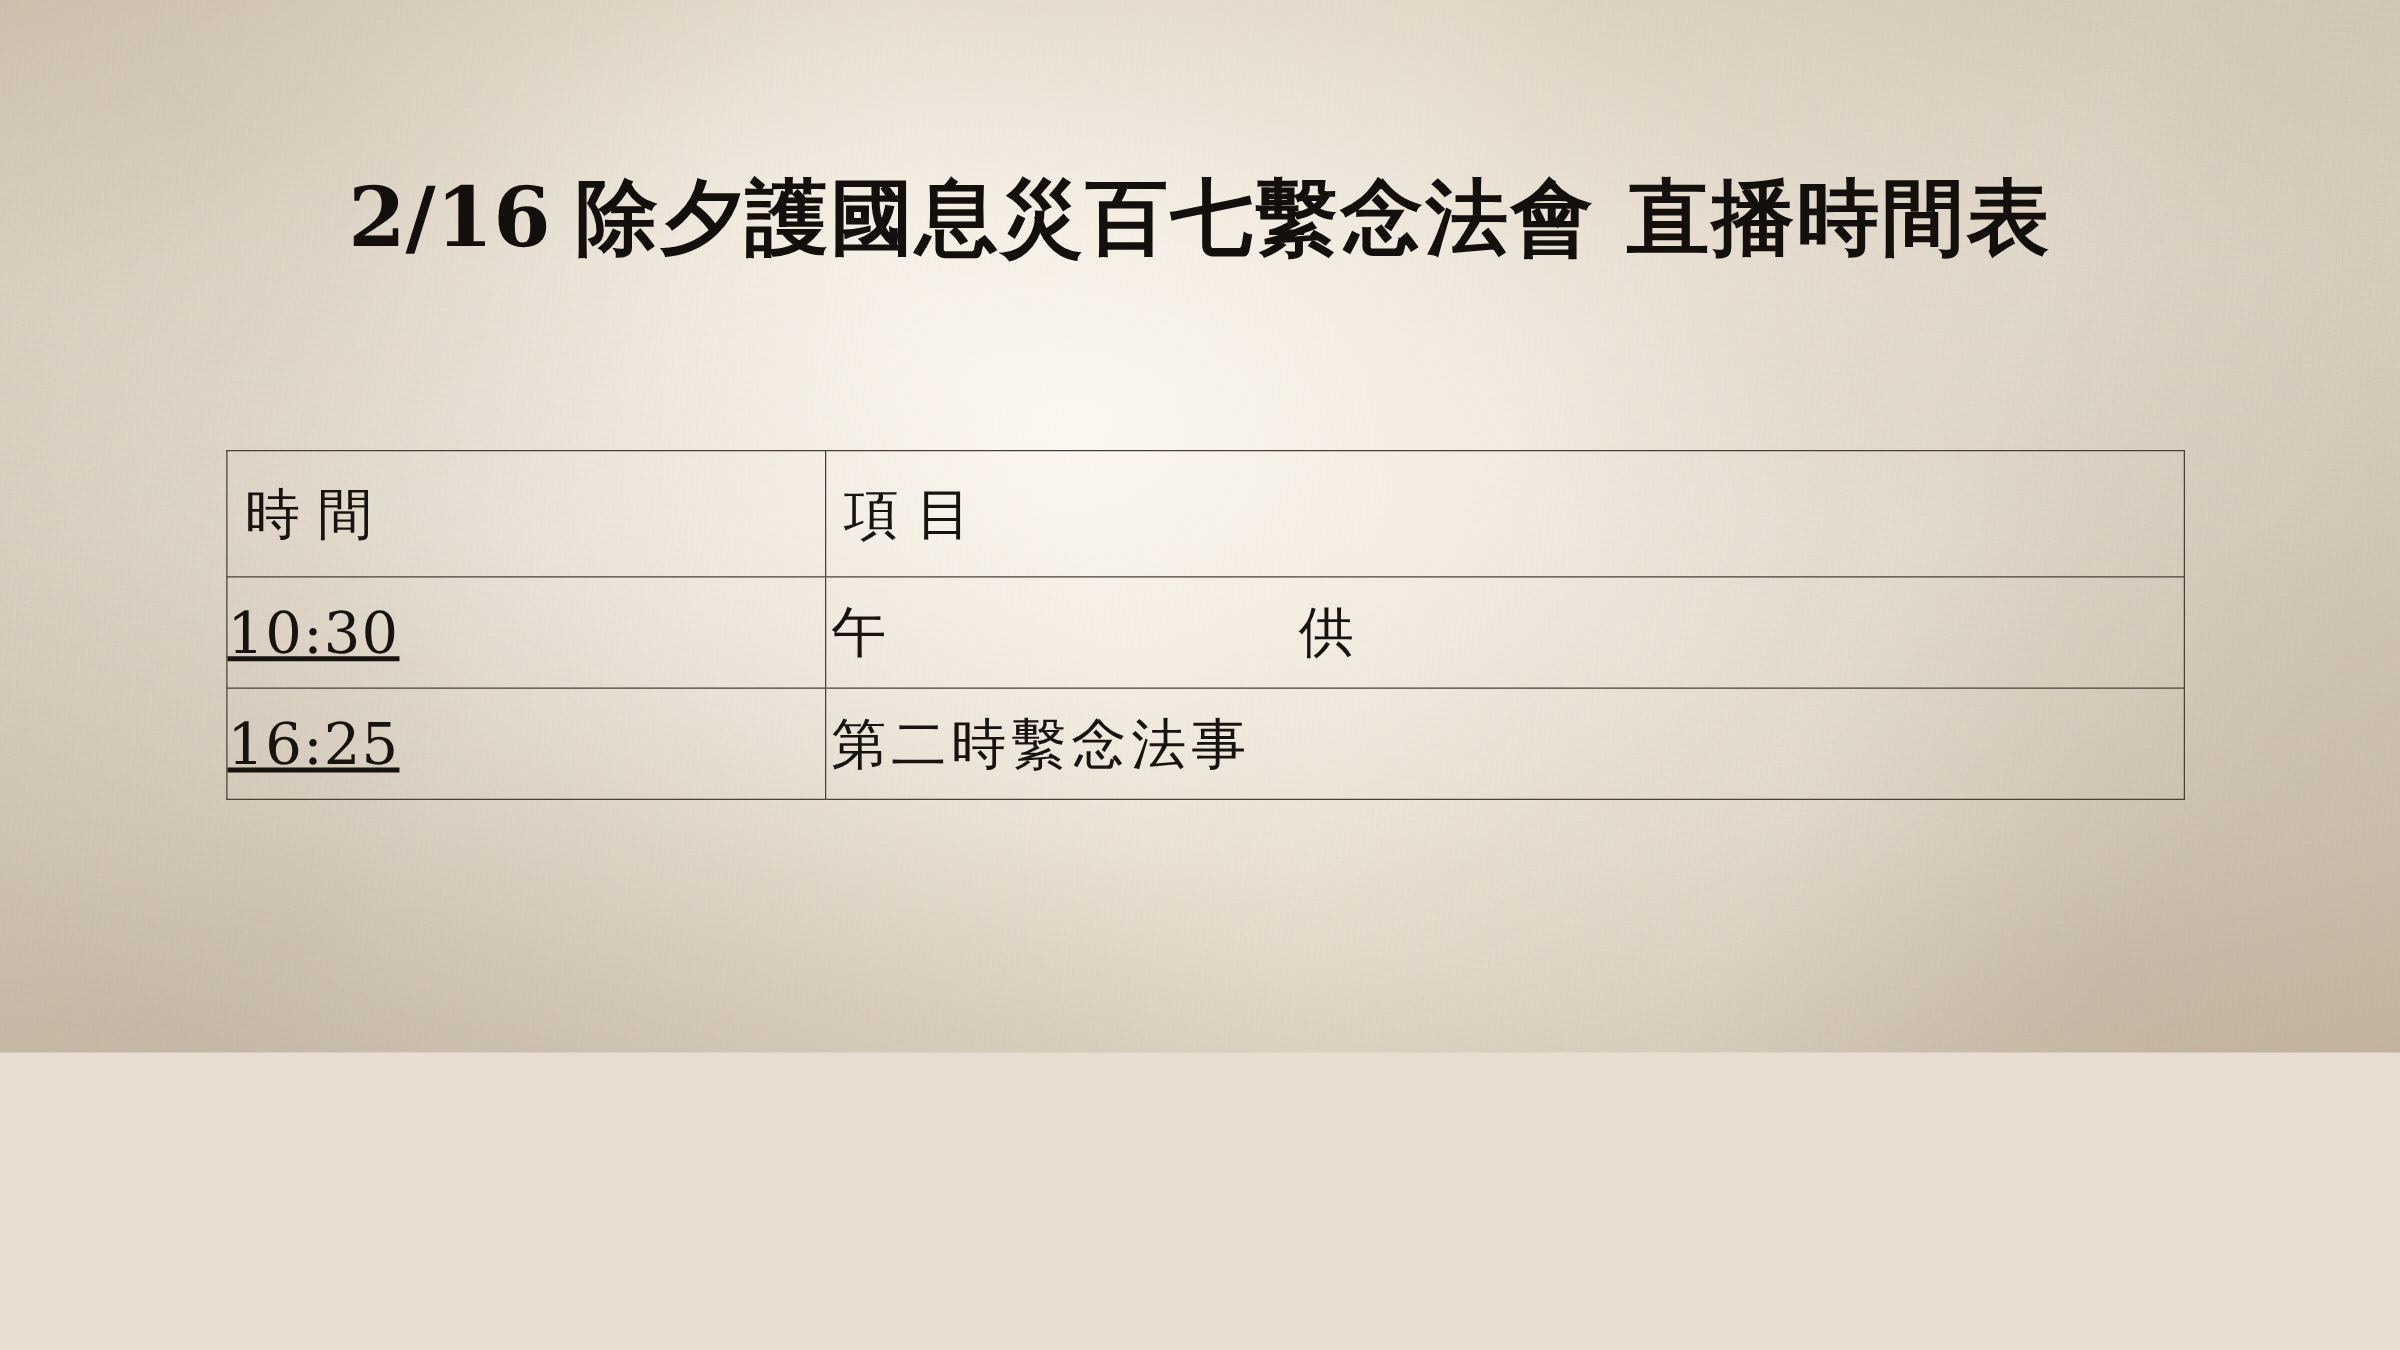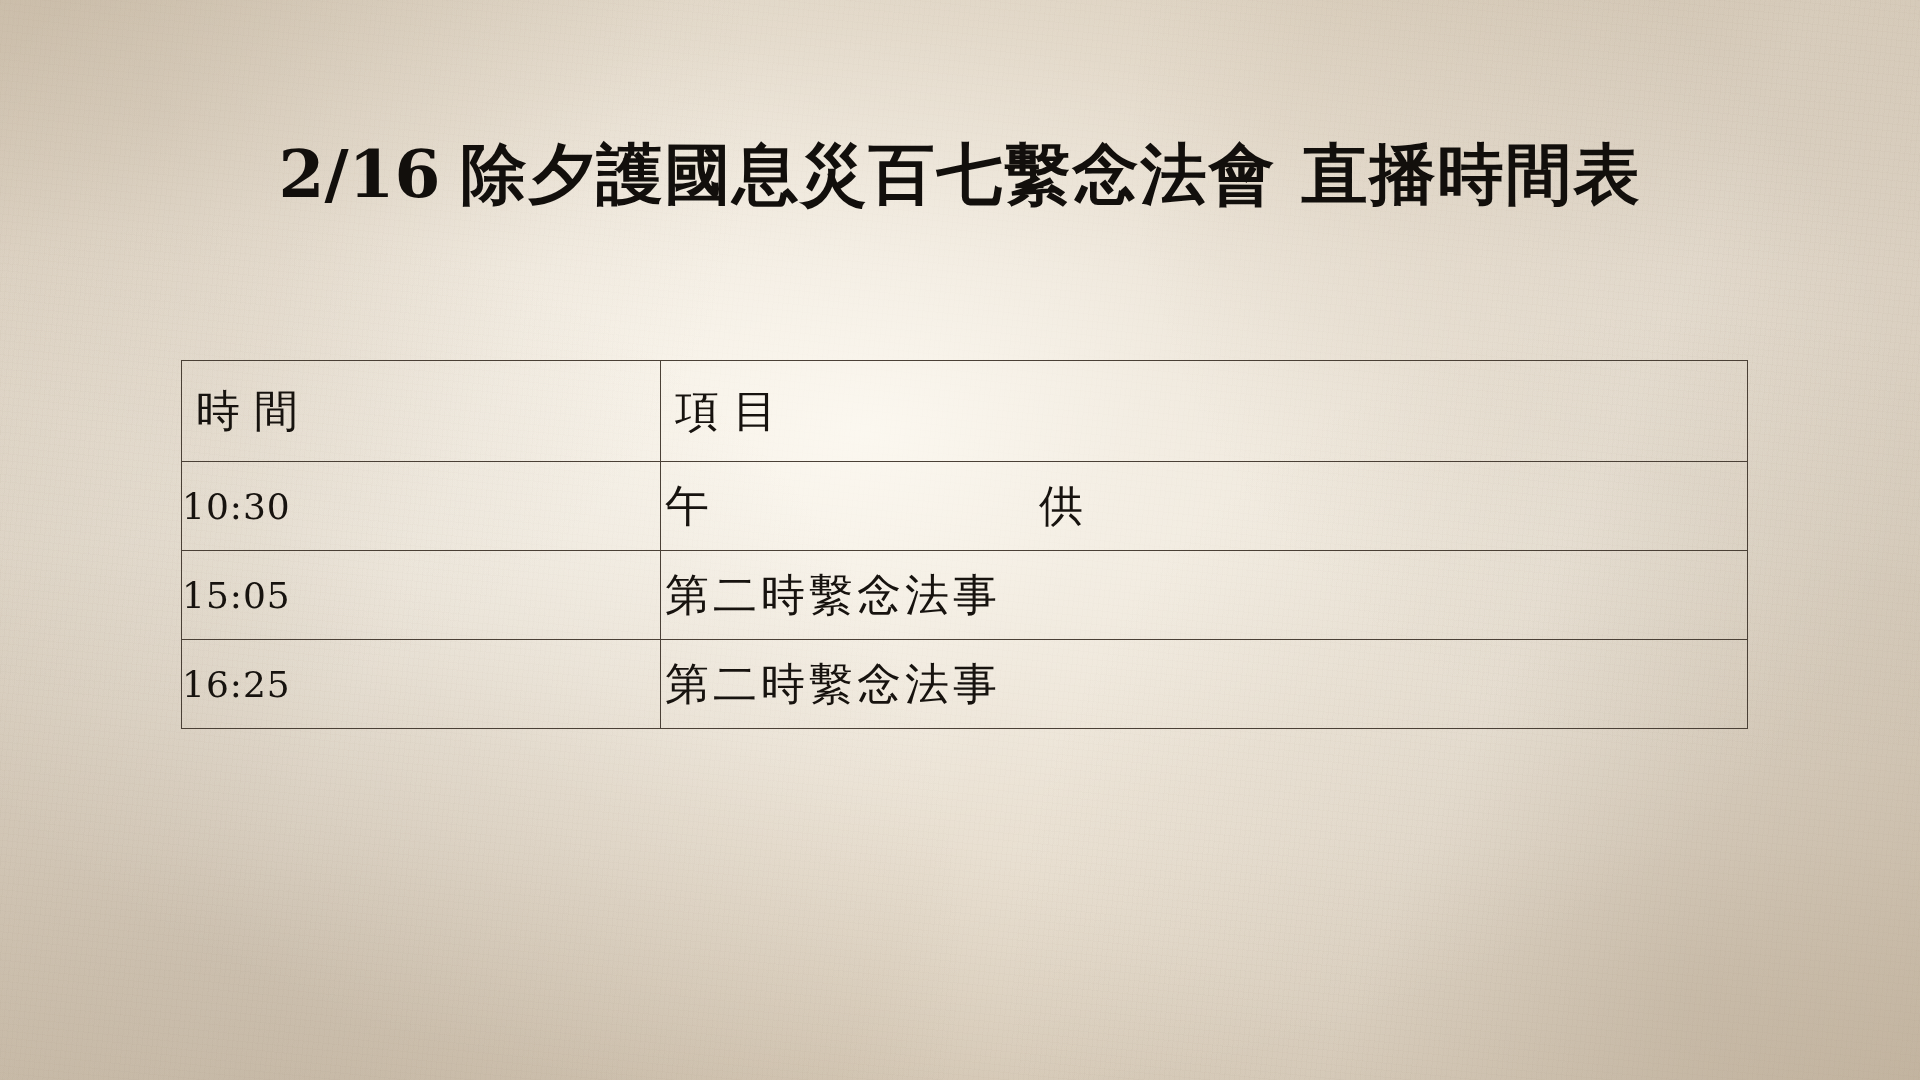--- a/index.html
+++ b/index.html
@@ -11,21 +11,21 @@
   }
   body {
     font-family: "DejaVu Serif", "Liberation Serif", serif;
     background-color: #e7ded1;
   }
 
   
   .page {
     position: relative;
     width: 1920px;
-    height: 1080px;
+    height: 842px;
     background-color: #e9e0d3;
     background-image:
       radial-gradient(ellipse 1400px 900px at 45% 40%, rgba(255,252,245,0.85) 0%, rgba(255,250,240,0.25) 45%, rgba(210,196,176,0.0) 75%),
       linear-gradient(115deg, rgba(196,181,160,0.40) 0%, rgba(255,253,248,0.10) 28%, rgba(205,190,170,0.25) 55%, rgba(255,252,246,0.12) 75%, rgba(188,172,150,0.45) 100%),
       linear-gradient(25deg, rgba(170,152,128,0.20) 0%, rgba(255,255,255,0.0) 35%, rgba(180,164,142,0.18) 70%, rgba(255,255,255,0.0) 100%),
       repeating-linear-gradient(96deg, rgba(160,142,120,0.055) 0px, rgba(160,142,120,0.055) 1px, rgba(255,255,255,0) 1px, rgba(255,255,255,0) 5px),
       repeating-linear-gradient(6deg, rgba(150,132,110,0.045) 0px, rgba(150,132,110,0.045) 1px, rgba(255,255,255,0) 1px, rgba(255,255,255,0) 7px),
       linear-gradient(180deg, #ded3c2 0%, #efe7db 25%, #f2ece1 50%, #e8dfd1 78%, #d8ccba 100%);
     overflow: hidden;
   }
@@ -90,23 +90,24 @@
   col.c-time { width: 479px; }
   col.c-item { width: 1087px; }
 
   .head-cell {
     font-size: 44px;
     letter-spacing: 14px;
     text-indent: 14px;
     height: 100px !important;
   }
   .time-cell {
-    font-size: 36px;
+    font-size: 46px;
     letter-spacing: 1px;
     font-family: "DejaVu Serif", "Liberation Serif", serif;
+    text-decoration: underline;
   }
   .item-cell {
     font-size: 44px;
     letter-spacing: 4px;
     text-indent: 4px;
   }
   .item-cell.spread {
     letter-spacing: 0;
   }
   .item-cell.spread .sp {
@@ -135,24 +136,20 @@
             <td class="head-cell">時間</td>
             <td class="head-cell">項目</td>
           </tr>
 
           <tr>
             <td class="time-cell">10:30</td>
             <td class="item-cell spread"><span>午</span><span class="sp"></span><span>供</span></td>
           </tr>
 
 
-          <tr>
-            <td class="time-cell">15:05</td>
-            <td class="item-cell">第二時繫念法事</td>
-          </tr>
 
           <tr>
             <td class="time-cell">16:25</td>
             <td class="item-cell">第二時繫念法事</td>
           </tr>
         </tbody>
       </table>
     </div>
 
   </div>

